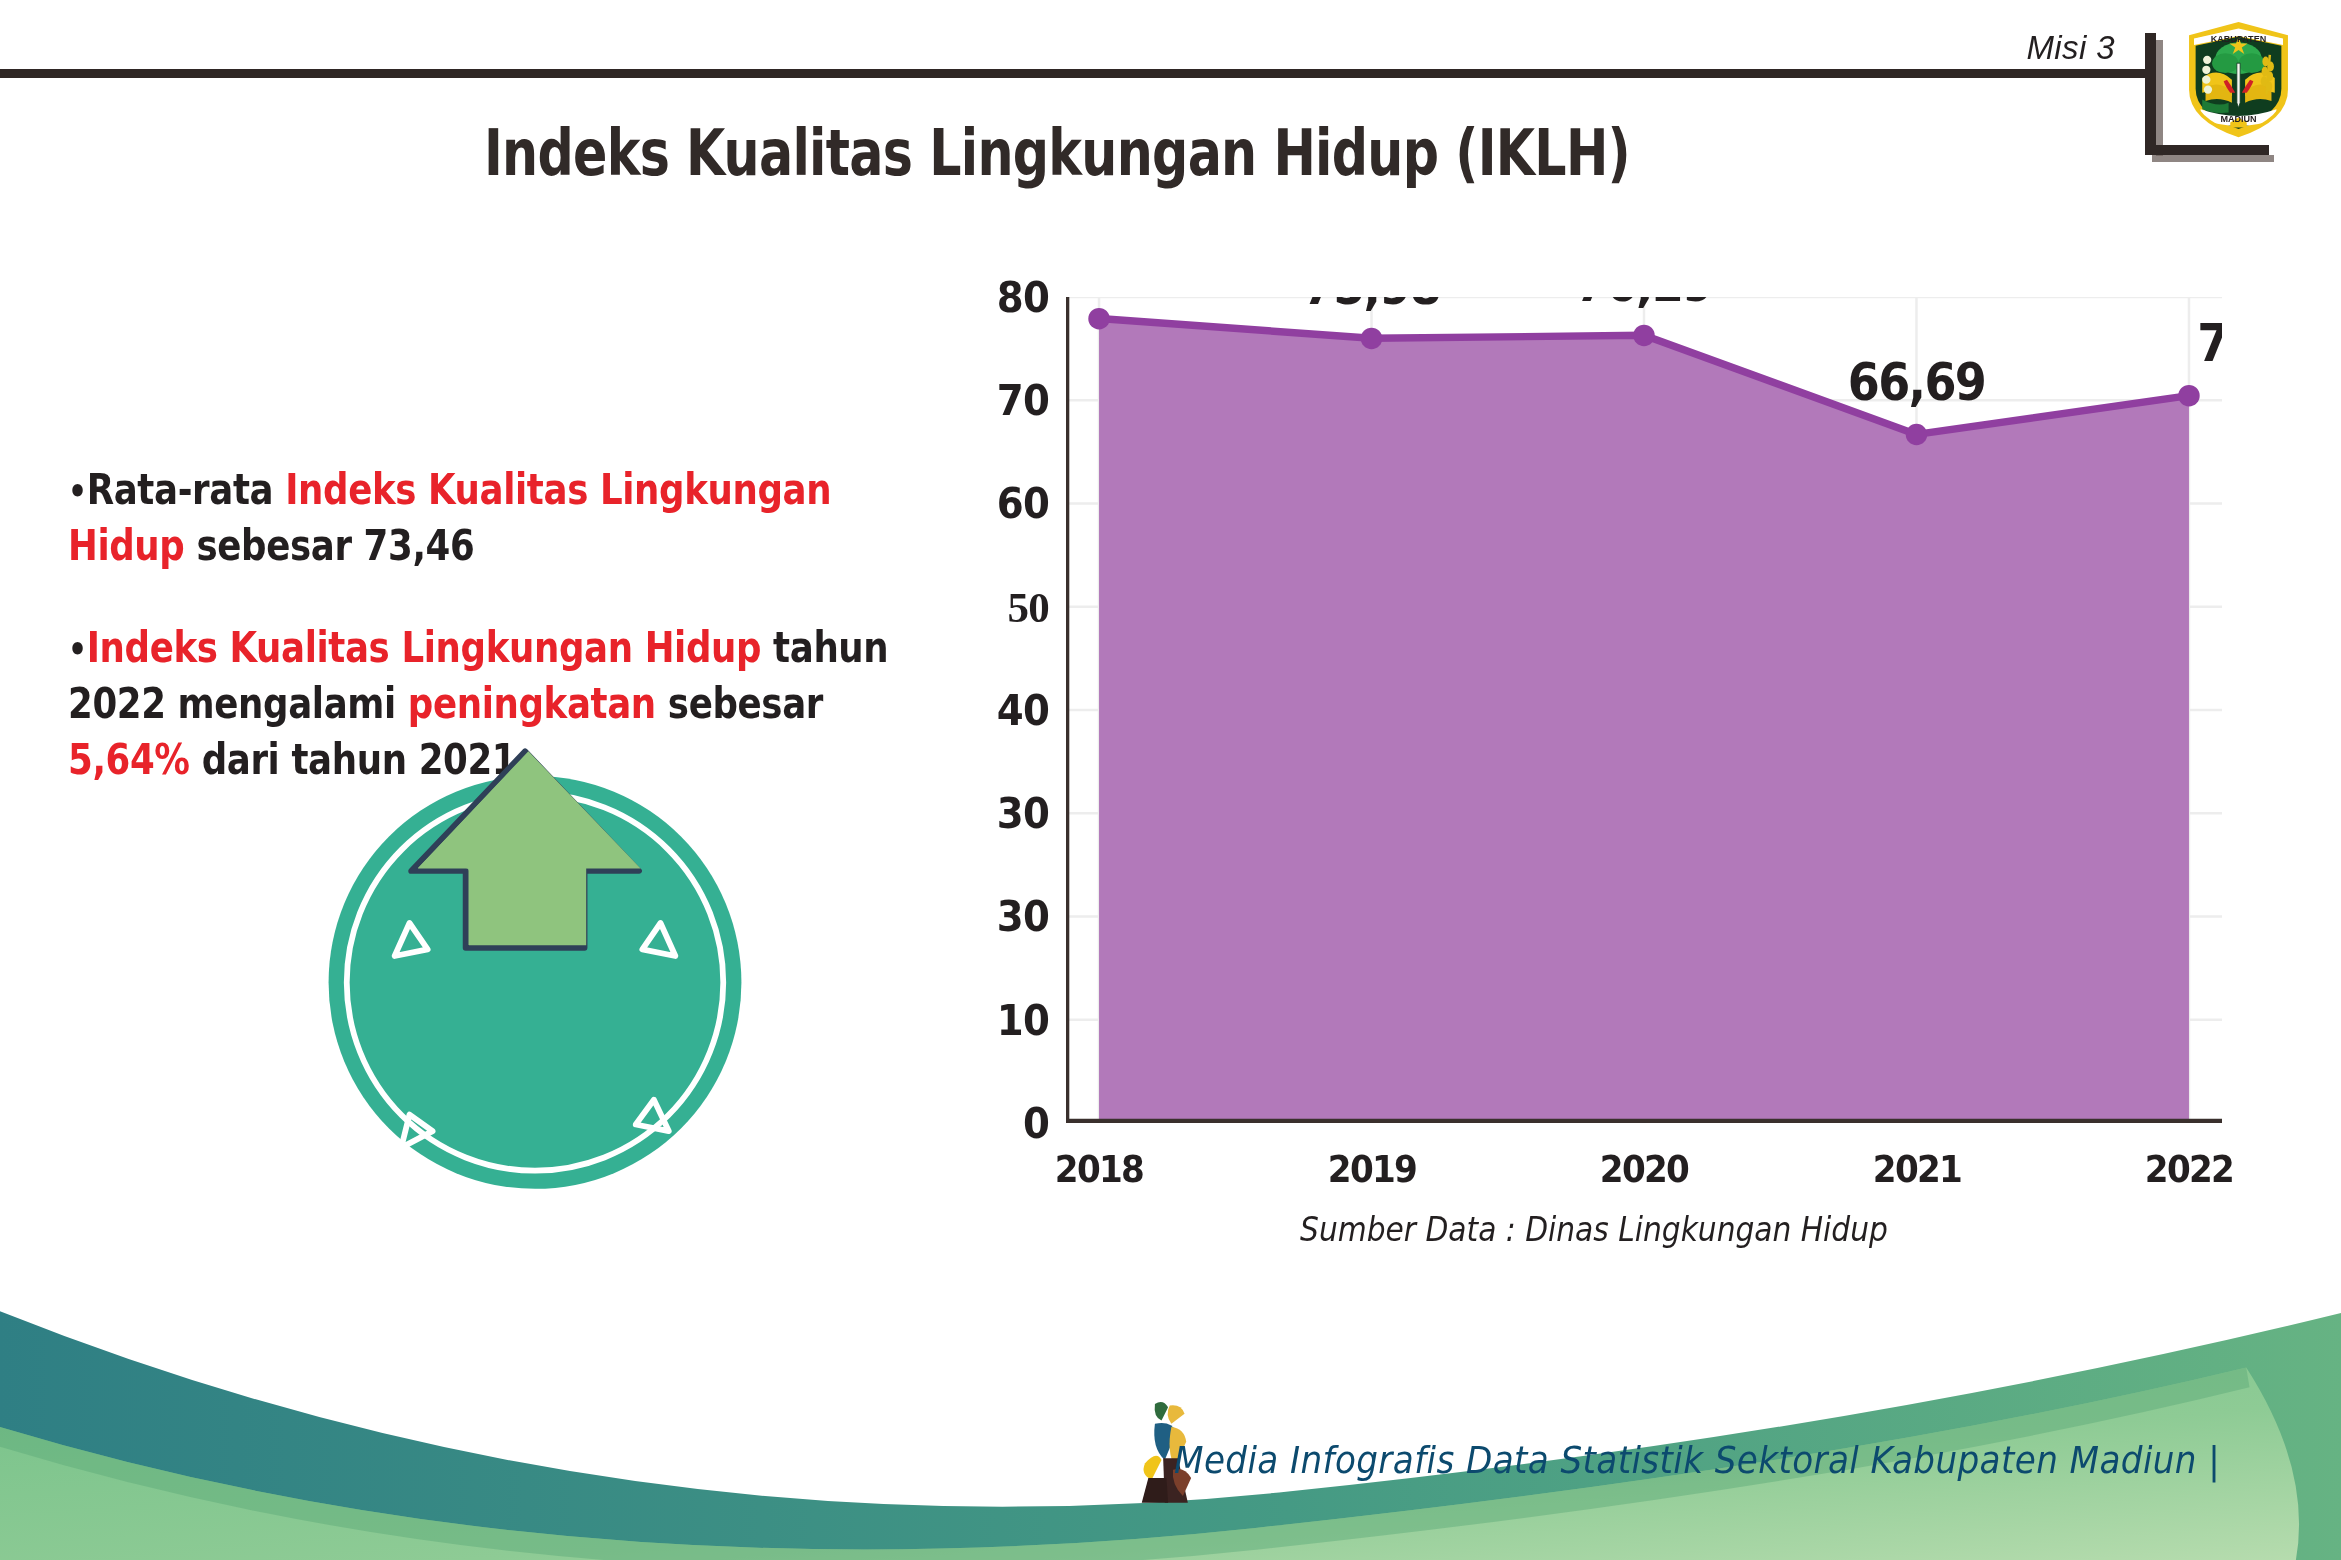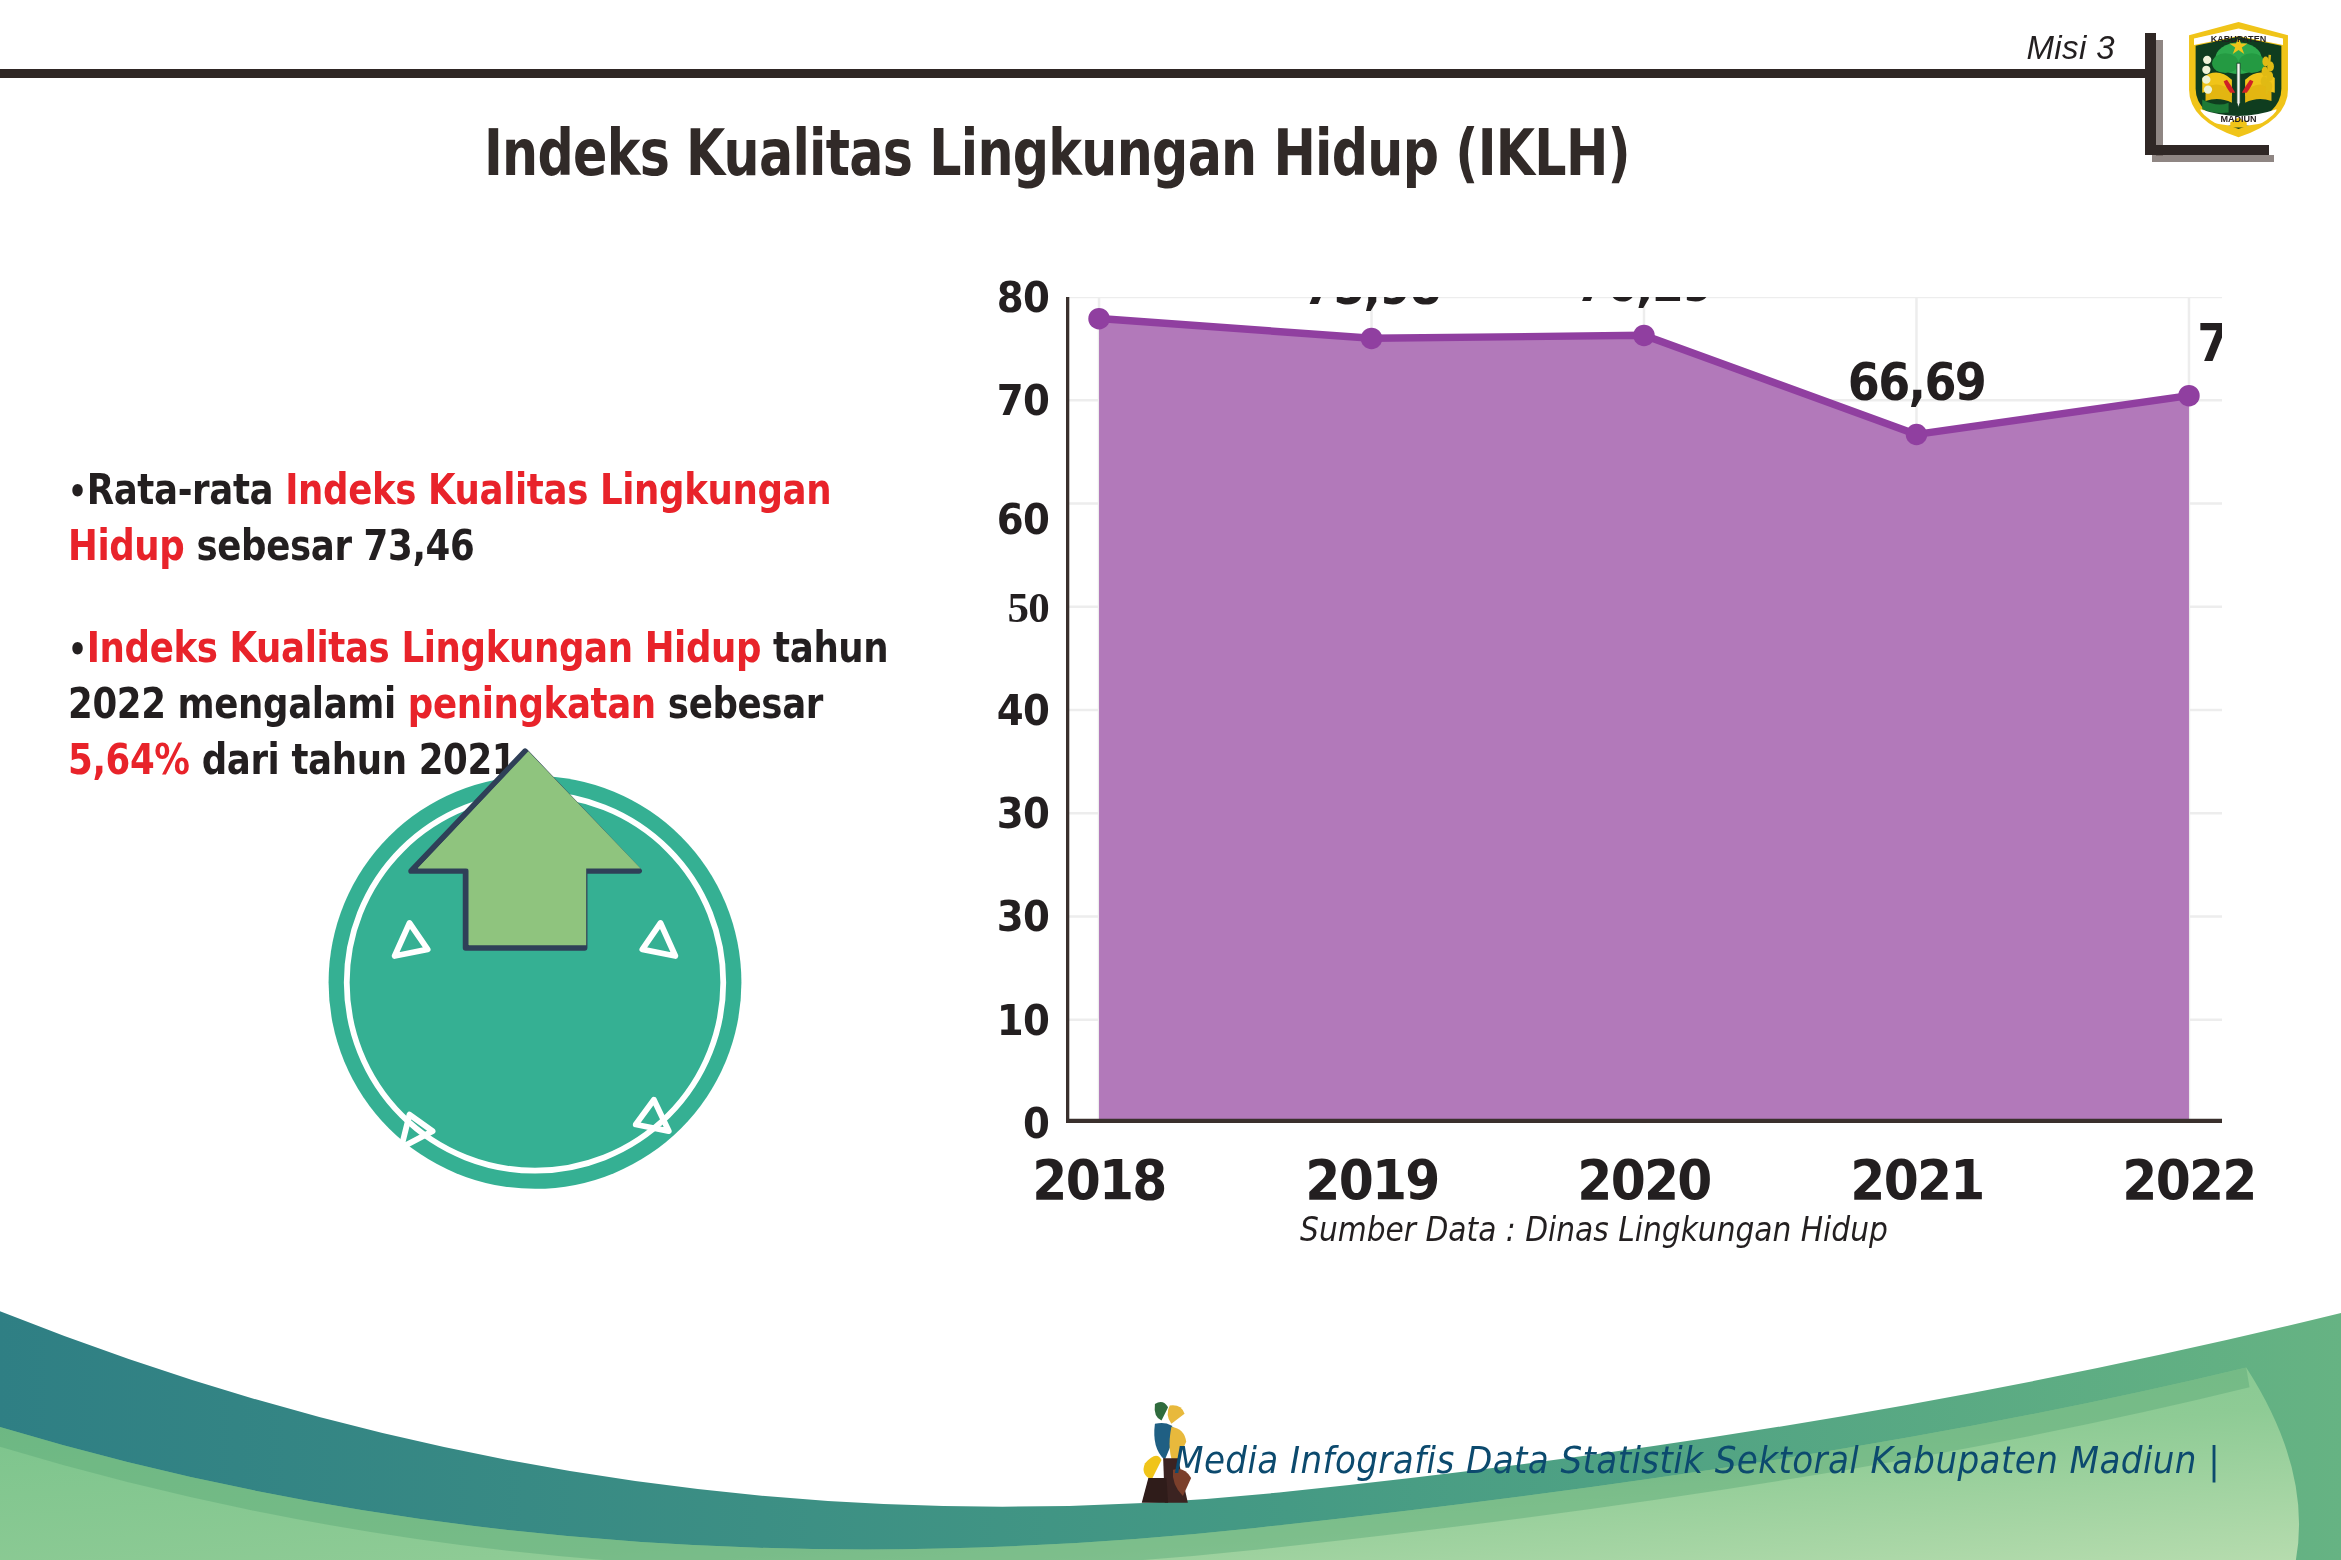--- a/index.html
+++ b/index.html
@@ -40,21 +40,21 @@
   
   .chart{position:absolute;left:950px;top:297px;width:1338px;height:875px;}
   .ylabels{position:absolute;left:0;top:0;width:99px;height:826px;}
   .ylab{position:absolute;right:0;transform:translateY(-50%);
         font-family:"DejaVu Sans Condensed","Liberation Sans Narrow","Liberation Sans",sans-serif;
         font-weight:bold;font-size:43px;color:#231f20;letter-spacing:-0.8px;}
   .plotwrap{position:absolute;left:116px;top:0;width:1156px;height:826px;}
   .xlabels{position:absolute;left:116px;top:842px;width:1156px;height:74px;}
   .xlab{position:absolute;transform:translateX(-50%);
         font-family:"DejaVu Sans Condensed","Liberation Sans Narrow","Liberation Sans",sans-serif;
-        font-weight:bold;font-size:56px;color:#231f20;letter-spacing:-1.7px;}
+        font-weight:bold;font-size:38px;color:#231f20;letter-spacing:-1.7px;}
   .source{position:absolute;left:950px;top:1210px;width:1288px;text-align:center;
           font-family:"DejaVu Sans Condensed","Liberation Sans Narrow","Liberation Sans",sans-serif;
           font-weight:normal;font-style:italic;font-size:33px;color:#231f20;}
 
   
   .footer{position:absolute;left:0;bottom:0;width:2342px;height:273px;}
   .footer-text{position:absolute;left:1174px;bottom:79px;color:#0c4a6e;font-style:italic;
                font-size:38px;letter-spacing:0.4px;
                font-family:"DejaVu Sans Condensed","Liberation Sans Narrow","Liberation Sans",sans-serif;
                white-space:nowrap;}
@@ -167,21 +167,21 @@
 
 <div class="chart">
 
   <div class="ylabels">
       <div class="ylab" style="top: 826px;">0</div>
       <div class="ylab" style="top: 723px;">10</div>
       <div class="ylab" style="top: 619px;">30</div>
       <div class="ylab" style="top: 516px;">30</div>
       <div class="ylab" style="top: 413px;">40</div>
       <div class="ylab" style="top: 310px; font-family: Liberation Serif, serif;">50</div>
-      <div class="ylab" style="top: 206px; margin-top: 16px;">60</div>
+      <div class="ylab" style="top: 206px;">60</div>
       <div class="ylab" style="top: 103px;">70</div>
       <div class="ylab" style="top: 0px;">80</div>
     </div>
 
   <div class="plotwrap">
     <svg id="plot-svg" viewBox="0 0 1400 1000" width="1156" height="826" preserveAspectRatio="none" style="position:absolute;left:0;top:0;">
         <line x1="0" y1="875" x2="1400" y2="875" stroke="#ededed" stroke-width="3"></line>
         <line x1="0" y1="750" x2="1400" y2="750" stroke="#ededed" stroke-width="3"></line>
         <line x1="0" y1="625" x2="1400" y2="625" stroke="#ededed" stroke-width="3"></line>
         <line x1="0" y1="500" x2="1400" y2="500" stroke="#ededed" stroke-width="3"></line>

